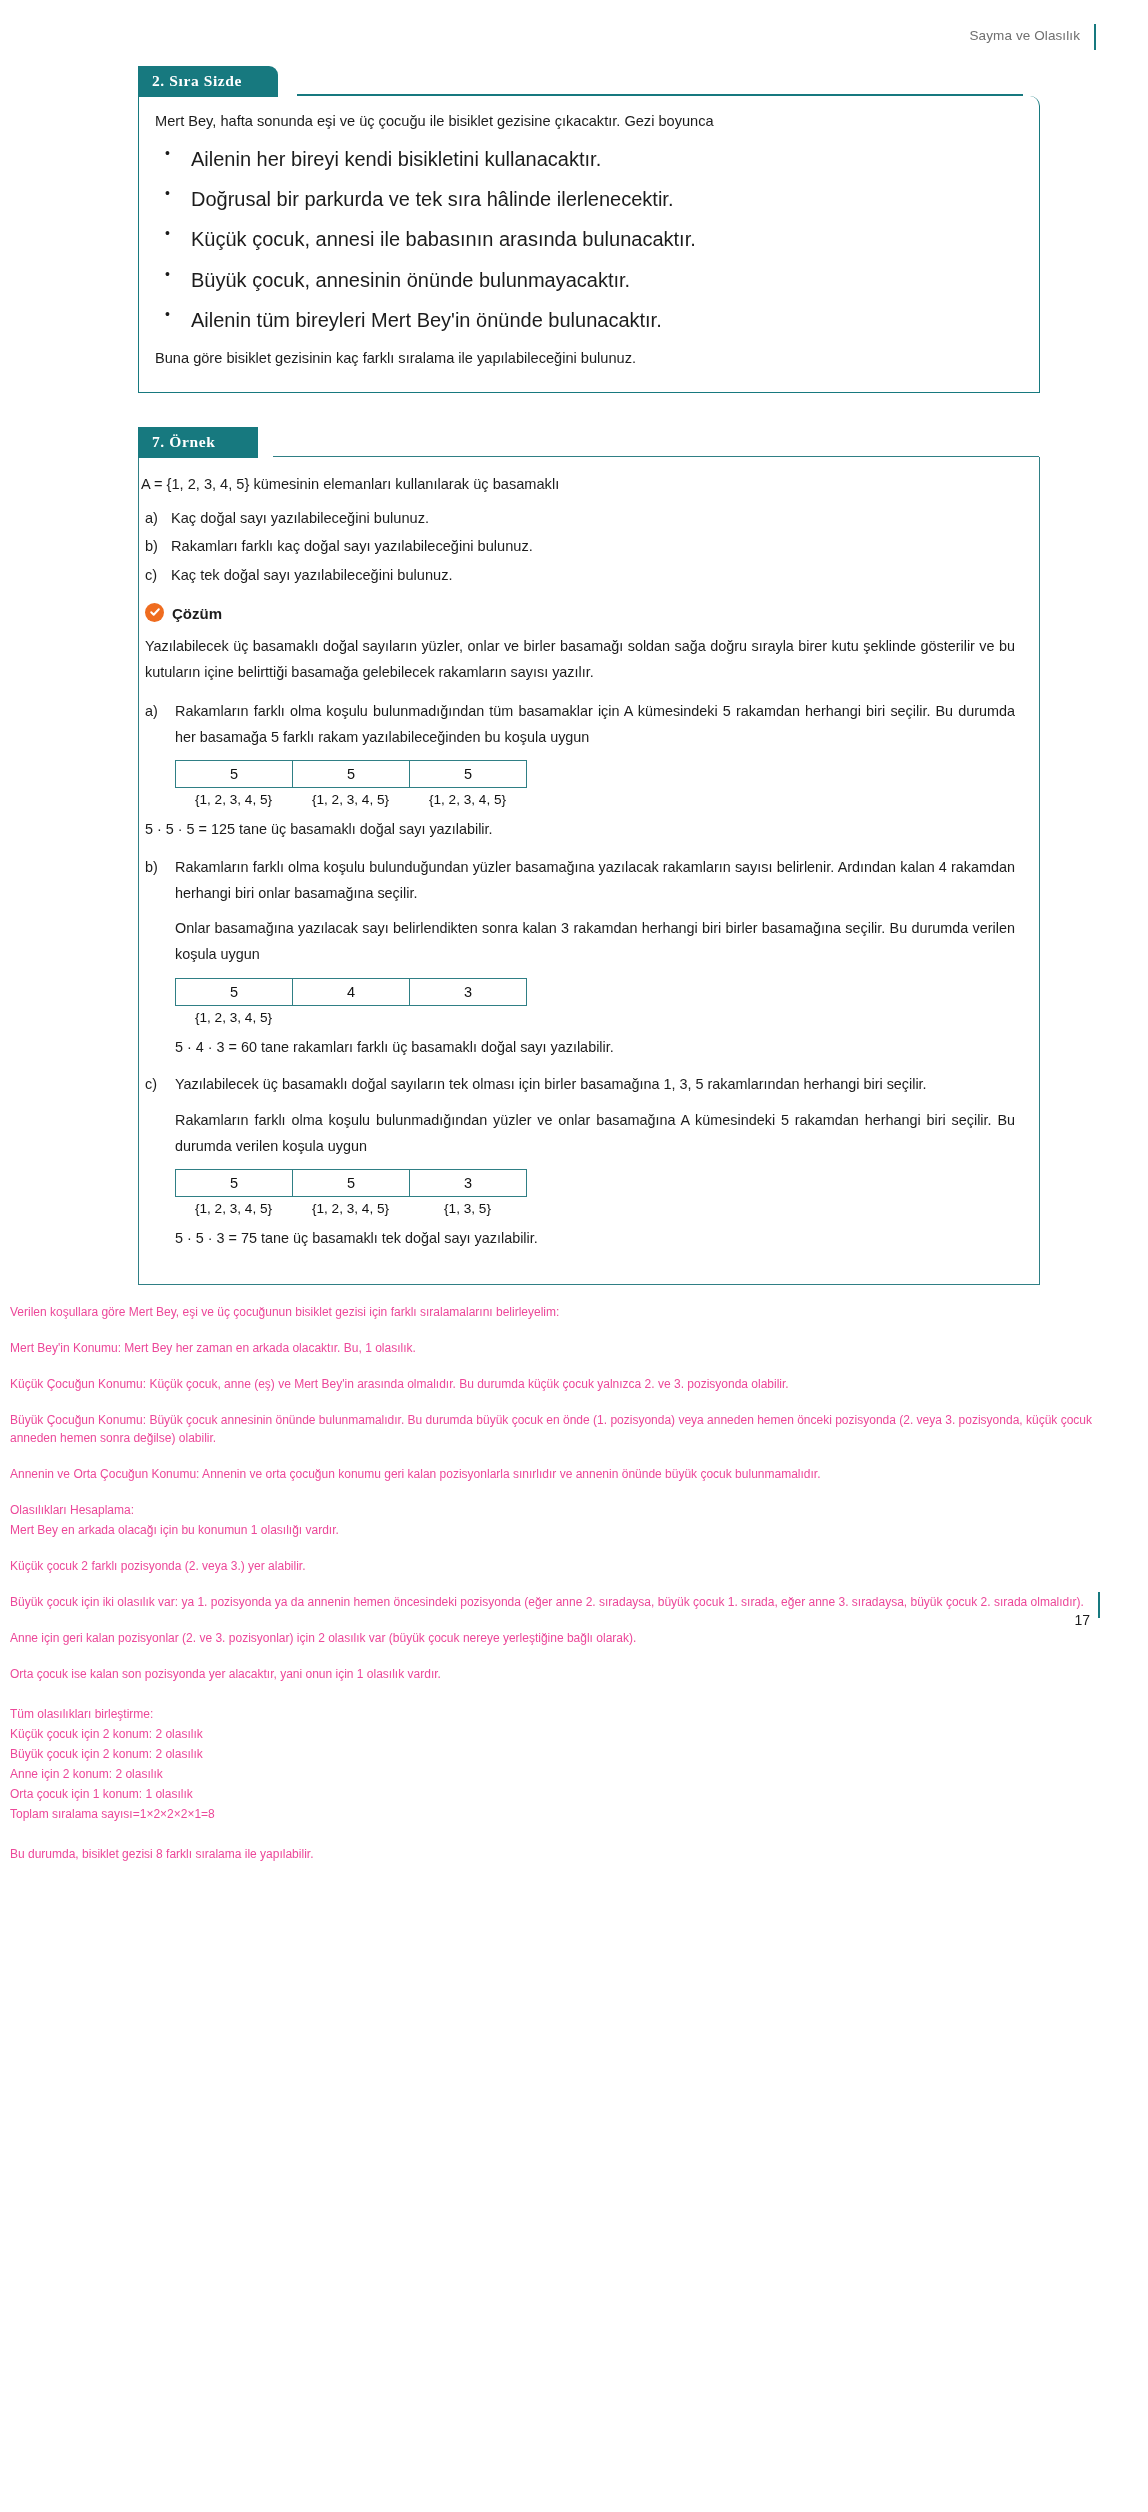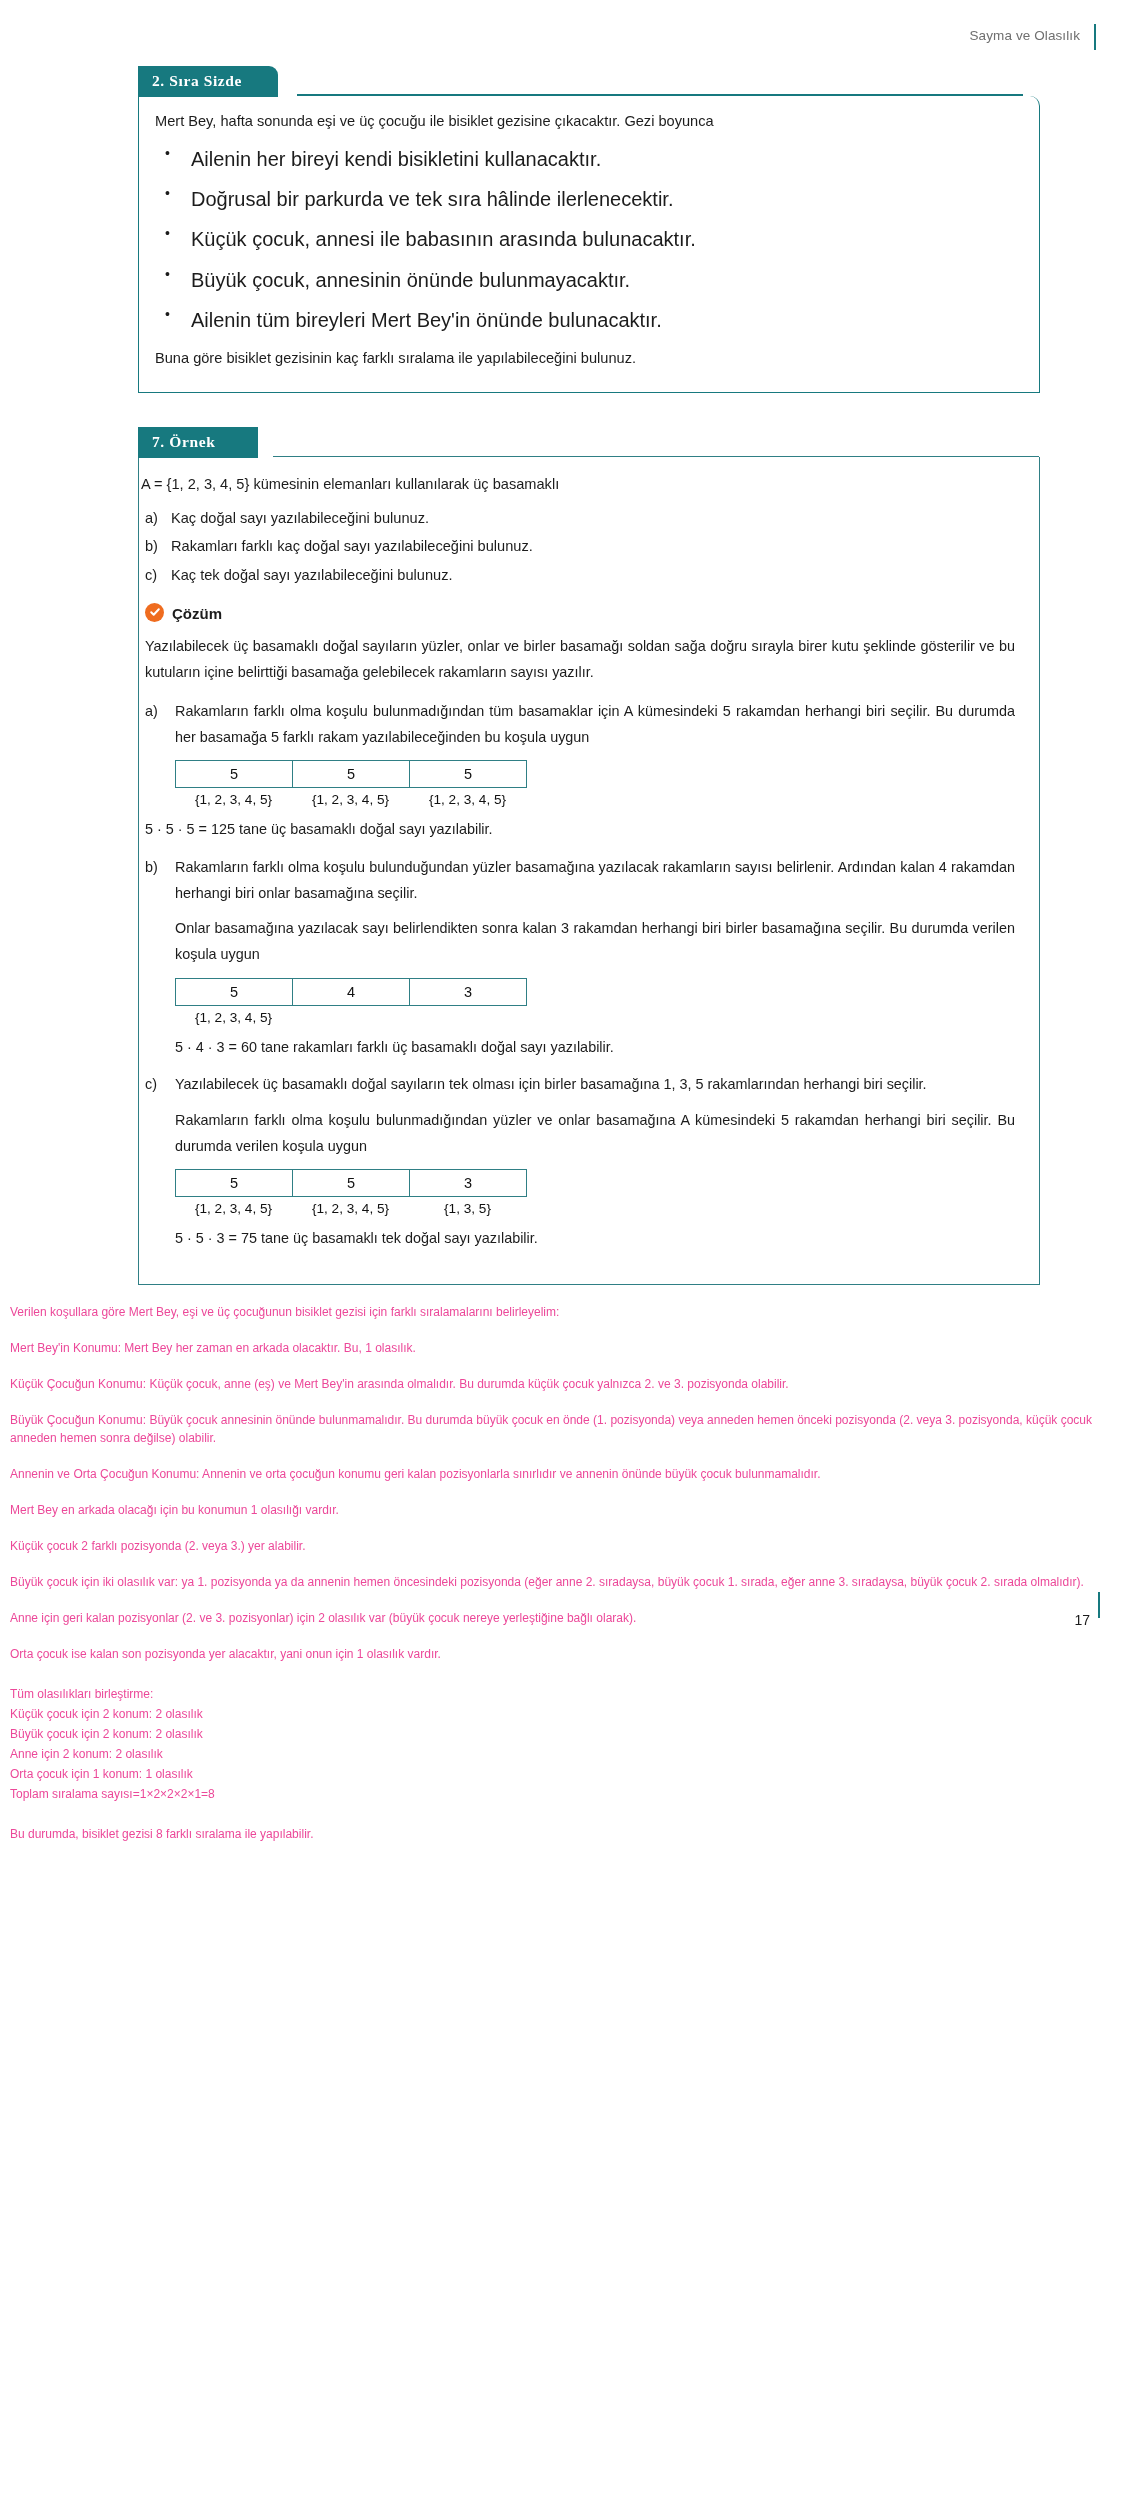--- a/index.html
+++ b/index.html
@@ -393,20 +393,21 @@
 <div class="page-num" style="top:1612px">17</div>
 <div class="page-num-rule" style="top:1592px"></div>
 
 <div class="annotations">
   <p>Verilen koşullara göre Mert Bey, eşi ve üç çocuğunun bisiklet gezisi için farklı sıralamalarını belirleyelim:</p>
   <p>Mert Bey'in Konumu: Mert Bey her zaman en arkada olacaktır. Bu, 1 olasılık.</p>
   <p>Küçük Çocuğun Konumu: Küçük çocuk, anne (eş) ve Mert Bey'in arasında olmalıdır. Bu durumda küçük çocuk yalnızca 2. ve 3. pozisyonda olabilir.</p>
   <p>Büyük Çocuğun Konumu: Büyük çocuk annesinin önünde bulunmamalıdır. Bu durumda büyük çocuk en önde (1. pozisyonda) veya anneden hemen önceki pozisyonda (2. veya 3. pozisyonda, küçük çocuk anneden hemen sonra değilse) olabilir.</p>
   <p>Annenin ve Orta Çocuğun Konumu: Annenin ve orta çocuğun konumu geri kalan pozisyonlarla sınırlıdır ve annenin önünde büyük çocuk bulunmamalıdır.</p>
 
+  <p class="tight">Olasılıkları Hesaplama:</p>
   <p>Mert Bey en arkada olacağı için bu konumun 1 olasılığı vardır.</p>
   <p>Küçük çocuk 2 farklı pozisyonda (2. veya 3.) yer alabilir.</p>
   <p>Büyük çocuk için iki olasılık var: ya 1. pozisyonda ya da annenin hemen öncesindeki pozisyonda (eğer anne 2. sıradaysa, büyük çocuk 1. sırada, eğer anne 3. sıradaysa, büyük çocuk 2. sırada olmalıdır).</p>
   <p>Anne için geri kalan pozisyonlar (2. ve 3. pozisyonlar) için 2 olasılık var (büyük çocuk nereye yerleştiğine bağlı olarak).</p>
   <p class="gap-after">Orta çocuk ise kalan son pozisyonda yer alacaktır, yani onun için 1 olasılık vardır.</p>
 
   <p class="list-line">Tüm olasılıkları birleştirme:</p>
   <p class="list-line">Küçük çocuk için 2 konum: 2 olasılık</p>
   <p class="list-line">Büyük çocuk için 2 konum: 2 olasılık</p>
   <p class="list-line">Anne için 2 konum: 2 olasılık</p>

